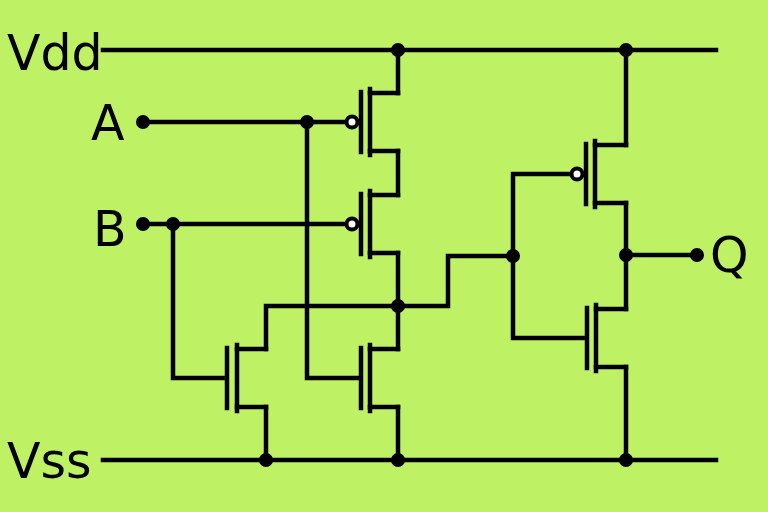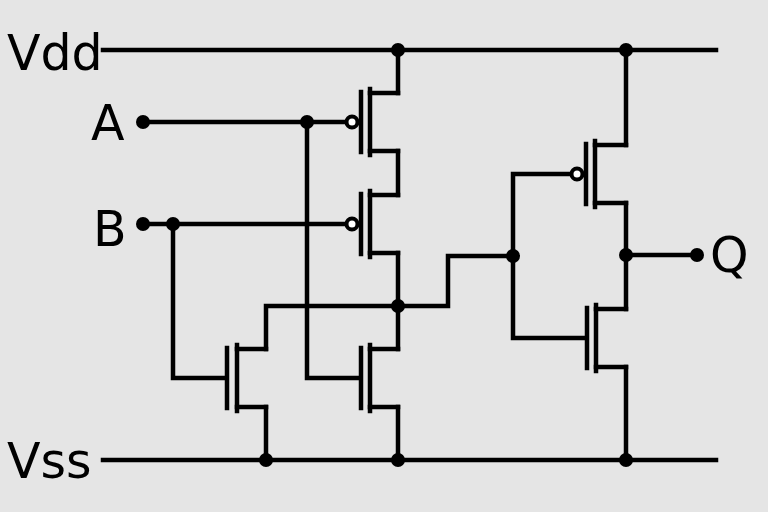--- a/index.html
+++ b/index.html
@@ -23,21 +23,21 @@
   }
   .lbl {
     font-family: "DejaVu Sans", "Liberation Sans", sans-serif;
     font-size: 49px;
     fill: #000000;
   }
 </style>
 </head>
 <body>
 
-<div id="stage" style="background: #e5e5e5; text-decoration: underline;">
+<div id="stage" style="background: #bef264; text-decoration: underline;">
   <svg id="schematic" width="768" height="512" viewBox="0 0 768 512" xmlns="http://www.w3.org/2000/svg">
     <g id="drawing" stroke="#000000" stroke-width="4.5" stroke-linecap="square" fill="none">
         <polyline points="103,50 716,50"></polyline>
         <polyline points="103,460 716,460"></polyline>
         <polyline points="143,122 348,122"></polyline>
         <polyline points="143,224 348,224"></polyline>
         <polyline points="307,122 307,378 359,378"></polyline>
         <polyline points="173,224 173,378 225,378"></polyline>
         <polyline points="398,50 398,93"></polyline>
         <polyline points="398,151 398,195"></polyline>

